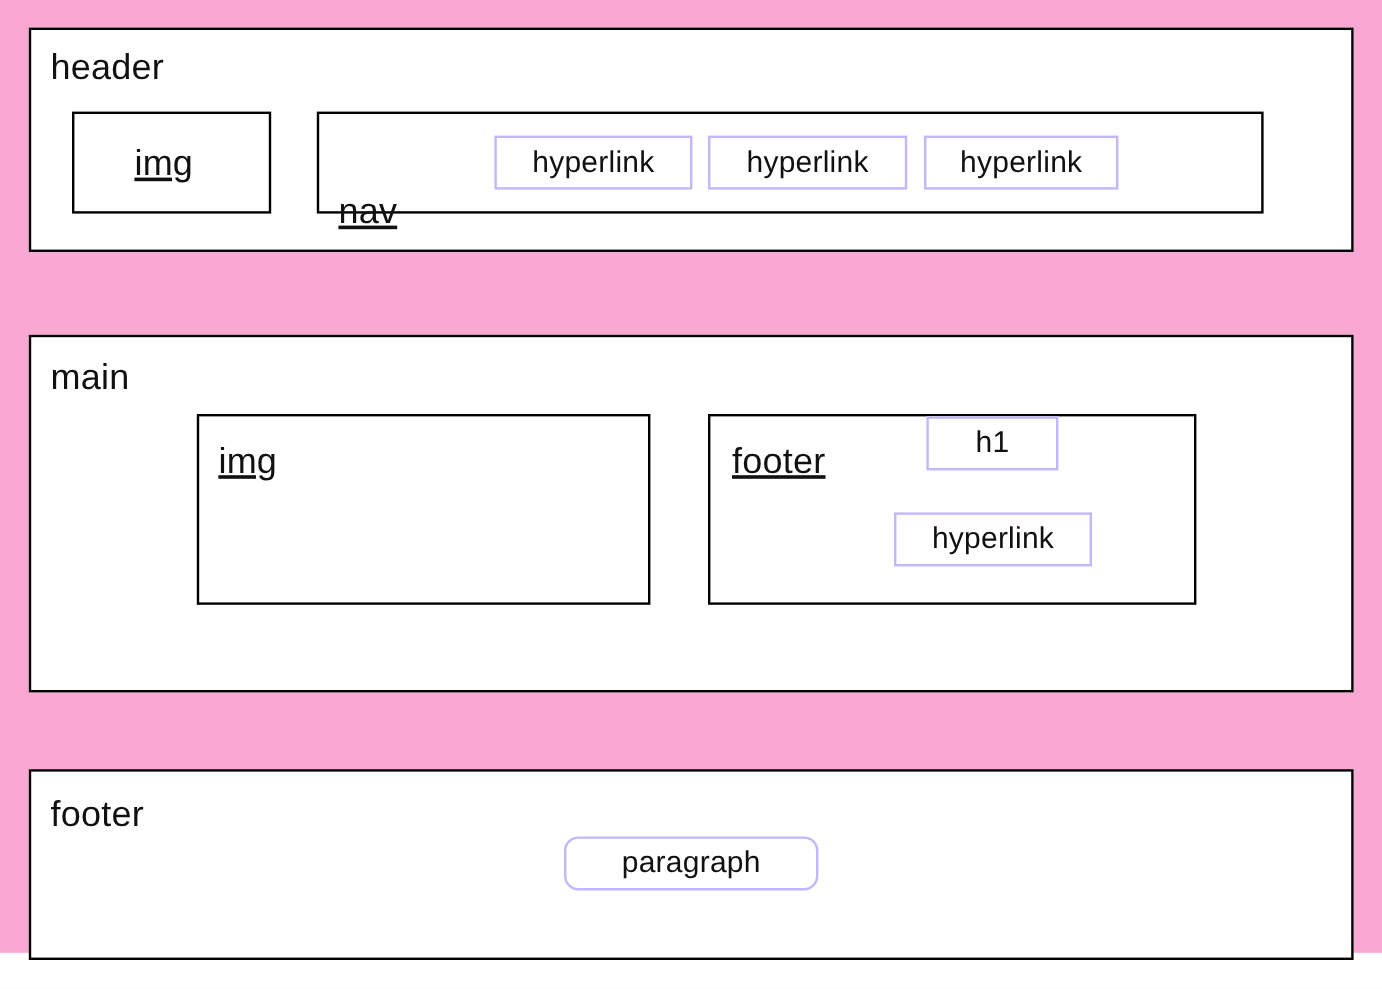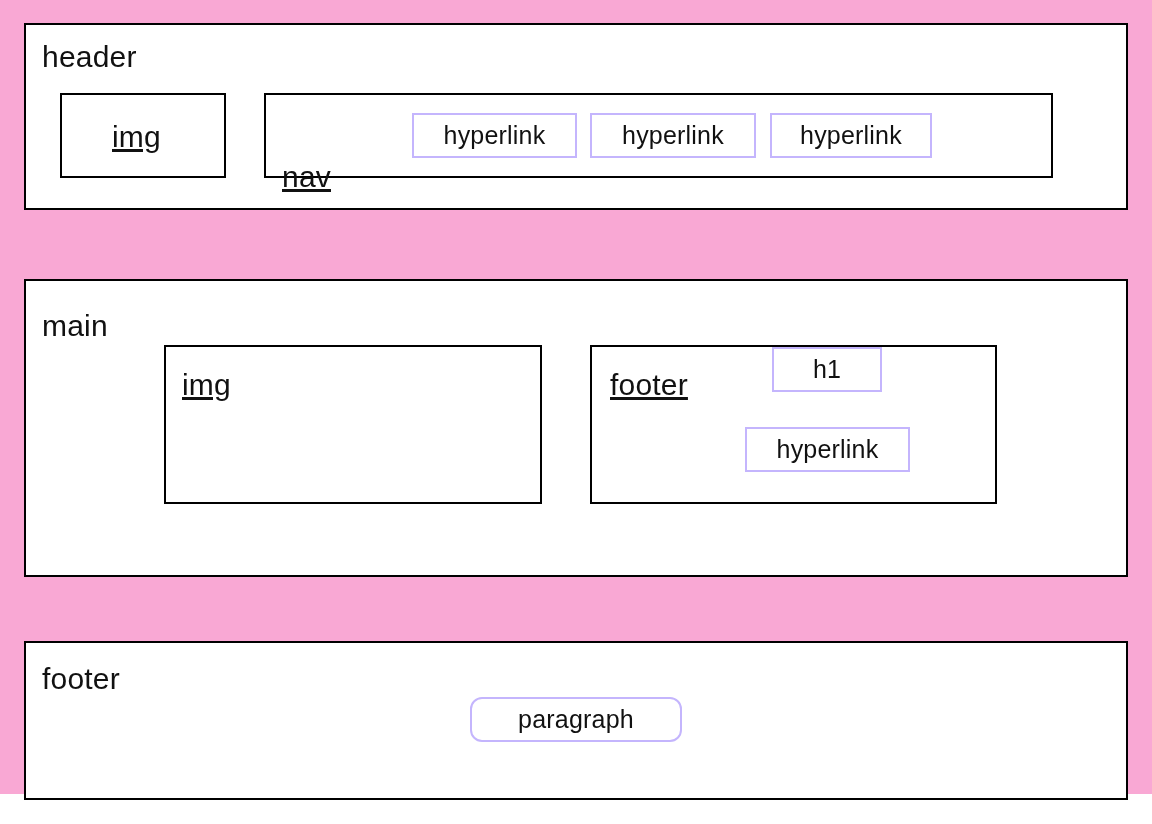--- a/index.html
+++ b/index.html
@@ -80,21 +80,21 @@
   #header-img-box  { left: 60px;  top: 93px;  width: 166px;  height: 85px; }
   #header-img-label{ left: 112px; top: 122px; }
   #nav-box         { left: 264px; top: 93px;  width: 789px;  height: 85px; }
   #nav-label       { left: 282px; top: 122px; margin-top: 40px; }
   #nav-link-1      { left: 412px; top: 113px; width: 165px; height: 45px; }
   #nav-link-2      { left: 590px; top: 113px; width: 166px; height: 45px; }
   #nav-link-3      { left: 770px; top: 113px; width: 162px; height: 45px; }
 
   
   #main-region     { left: 24px;  top: 279px; width: 1104px; height: 298px; }
-  #main-label      { left: 42px;  top: 311px; }
+  #main-label      { left: 42px;  top: 300px; }
   #main-img-box    { left: 164px; top: 345px; width: 378px; height: 159px; }
   #main-img-label  { left: 182px; top: 370px; }
   #section-box     { left: 590px; top: 345px; width: 407px; height: 159px; }
   #section-label   { left: 610px; top: 370px; }
   #section-h1      { left: 772px; top: 347px; width: 110px; height: 45px; }
   #section-link    { left: 745px; top: 427px; width: 165px; height: 45px; }
 
   
   #footer-region   { left: 24px;  top: 641px; width: 1104px; height: 159px; }
   #footer-label    { left: 42px;  top: 664px; }

